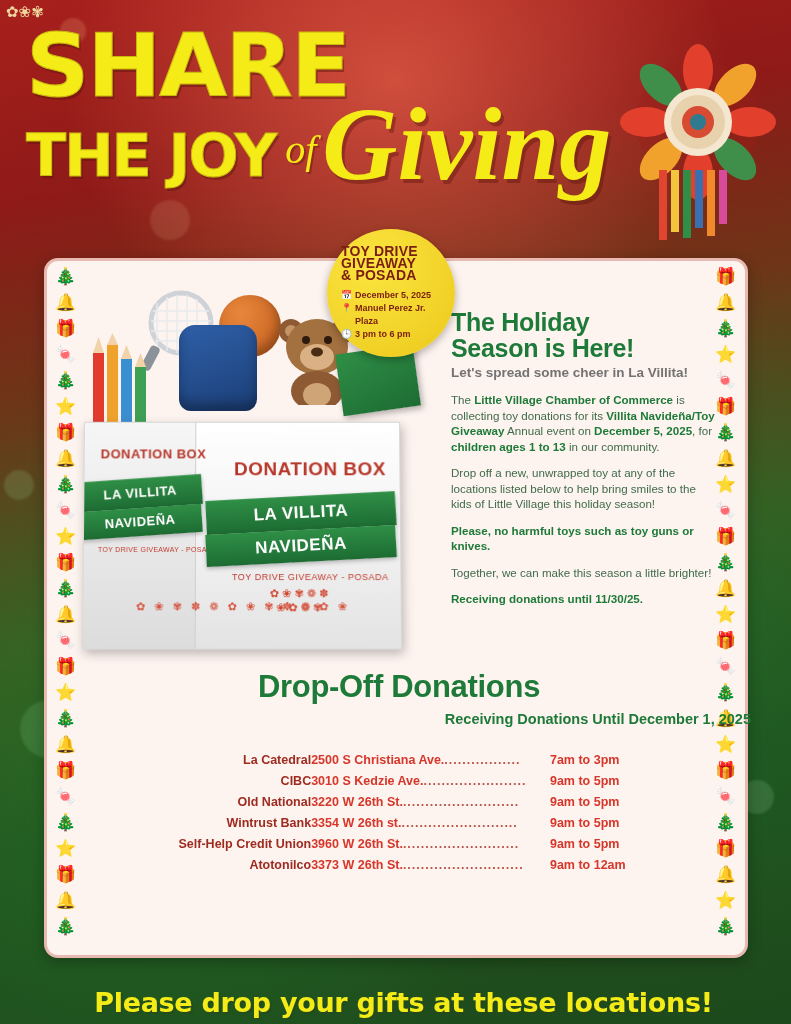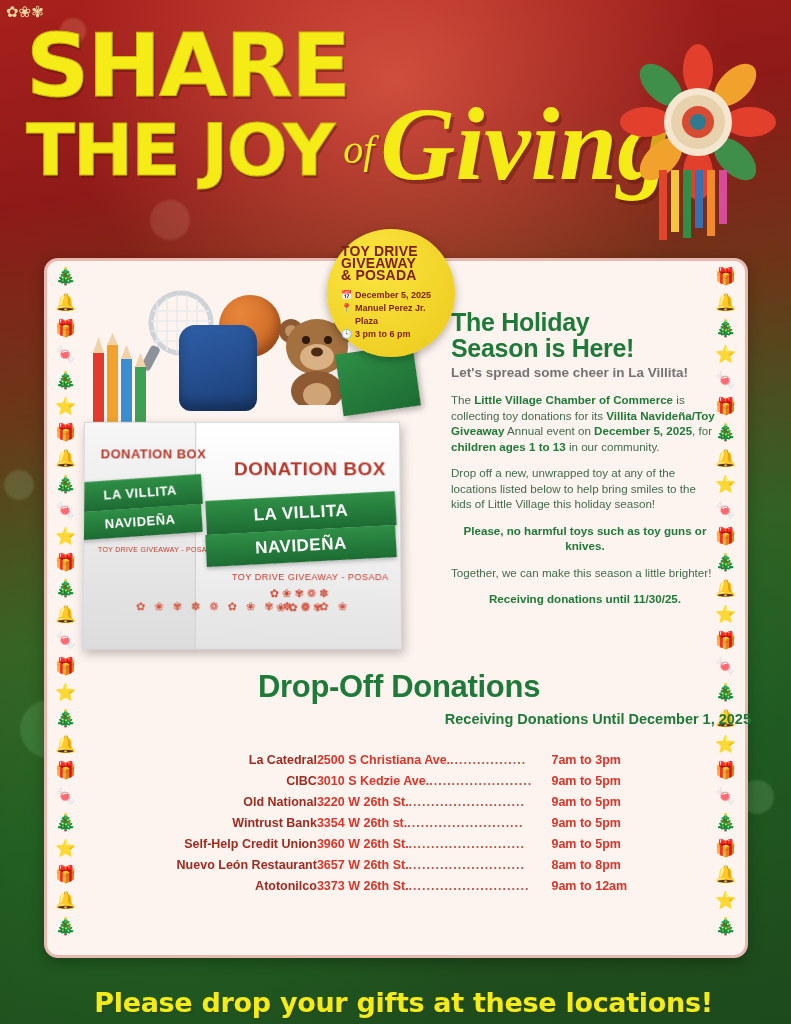--- a/index.html
+++ b/index.html
@@ -33,21 +33,21 @@
     line-height: 0.82;
     letter-spacing: -2px;
     color: #f5ec17;
     -webkit-text-stroke: 1px #c9b80d;
     text-shadow: 2px 3px 0 rgba(90,20,10,0.45);
   }
   .row2 { display: flex; align-items: flex-end; }
   .the-joy {
     font-family: "DejaVu Sans", sans-serif;
     font-weight: bold;
-    font-size: 72px;
+    font-size: 59px;
     line-height: 0.85;
     letter-spacing: -2px;
     color: #f5ec17;
     -webkit-text-stroke: 1px #c9b80d;
     text-shadow: 2px 3px 0 rgba(90,20,10,0.45);
     text-align: center;
   }
   .of-word {
     font-family: "Liberation Serif", serif;
     font-style: italic;
@@ -173,21 +173,21 @@
   #right-col .h1 {
     font-size: 25px; font-weight: bold; color: #1e7a38; line-height: 26px; letter-spacing: -.3px;
   }
   #right-col .h2 {
     font-size: 13.5px; font-weight: bold; color: #737373; margin-top: 4px; margin-bottom: 12px;
   }
   #right-col p {
     font-size: 11.6px; line-height: 15.5px; color: #3f6b4b; margin-bottom: 11px;
   }
   #right-col b { color: #1e7a38; }
-  #right-col .strong-note { color: #1e7a38; font-weight: bold; text-align: center; }
+  #right-col .strong-note { color: #1e7a38; font-weight: bold; }
 
   
   #locations { position: absolute; left: 0; top: 408px; width: 704px; }
   #loc-title { text-align: center; font-size: 31px; font-weight: bold; color: #1e7a38; letter-spacing: -.3px; }
   #loc-sub { text-align: right; font-size: 14.5px; font-weight: bold; color: #1e7a38; margin-top: 6px; padding-left: 8px; }
   table#loc-table { margin: 22px auto 0; border-collapse: collapse; width: 470px; }
   table#loc-table td { font-size: 12.5px; font-weight: bold; padding: 3.5px 0; vertical-align: baseline; white-space: nowrap; margin-top: 22px; }
   td.place { color: #9e2b20; text-align: right; padding-right: 9px; }
   td.addr { color: #d7372a; }
   td.addr .dots { color: #b9534a; font-weight: bold; letter-spacing: 1px; }
@@ -405,25 +405,20 @@
             <td class="place">Wintrust Bank</td>
             <td class="addr"><span>3354 W 26th st.</span><span class="dots">..........................</span></td>
             <td class="time">9am to 5pm</td>
           </tr>
           <tr>
             <td class="place">Self-Help Credit Union</td>
             <td class="addr"><span>3960 W 26th St.</span><span class="dots">..........................</span></td>
             <td class="time">9am to 5pm</td>
           </tr>
           <tr>
-            <td class="place">Nuevo León Restaurant</td>
-            <td class="addr"><span>3657 W 26th St.</span><span class="dots">..........................</span></td>
-            <td class="time">8am to 8pm</td>
-          </tr>
-          <tr>
             <td class="place">Atotonilco</td>
             <td class="addr"><span>3373 W 26th St.</span><span class="dots">...........................</span></td>
             <td class="time">9am to 12am</td>
           </tr>
         </tbody>
       </table>
     </div>
   </div>
 
   <div id="footer">

